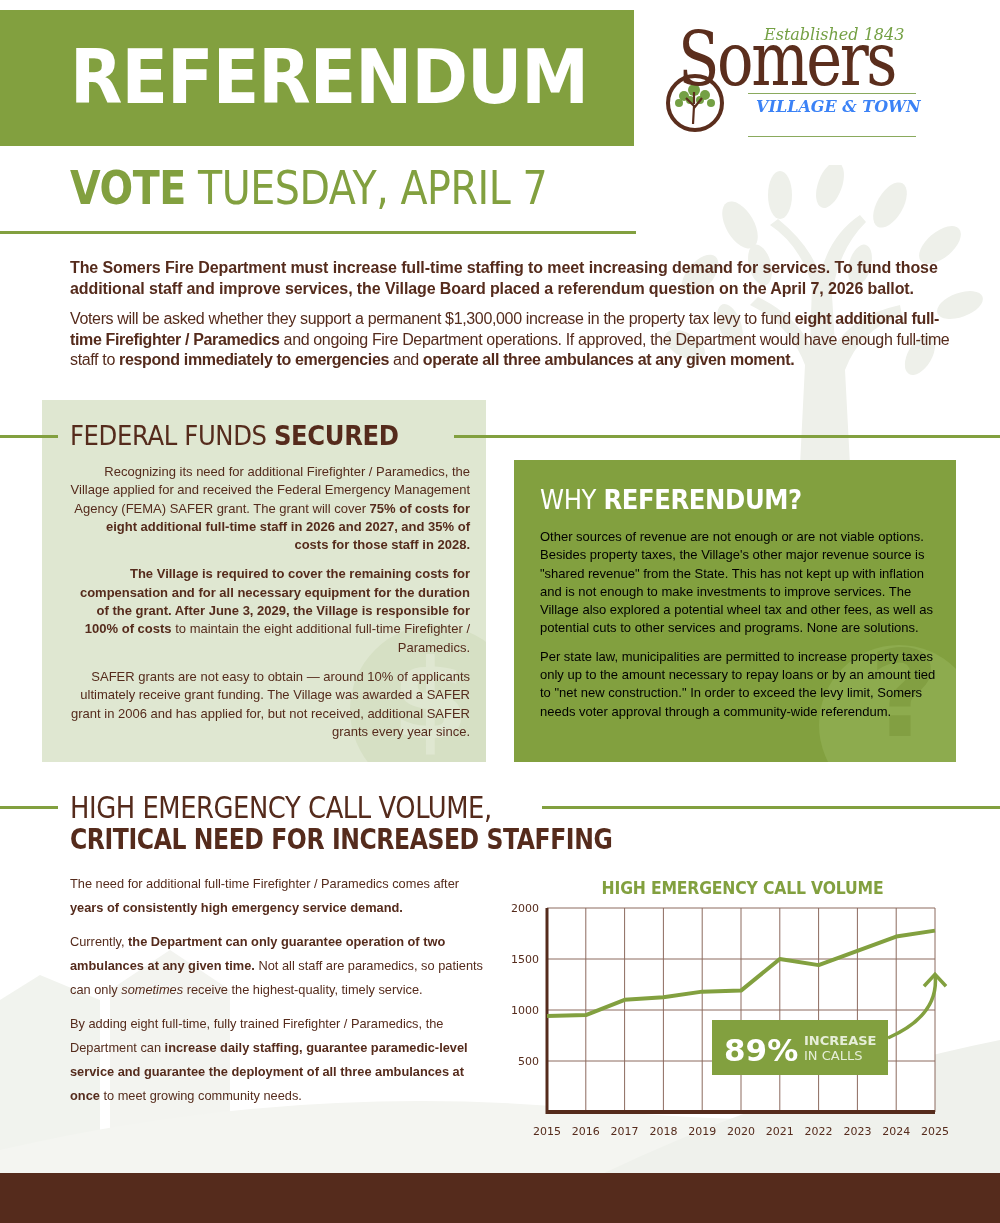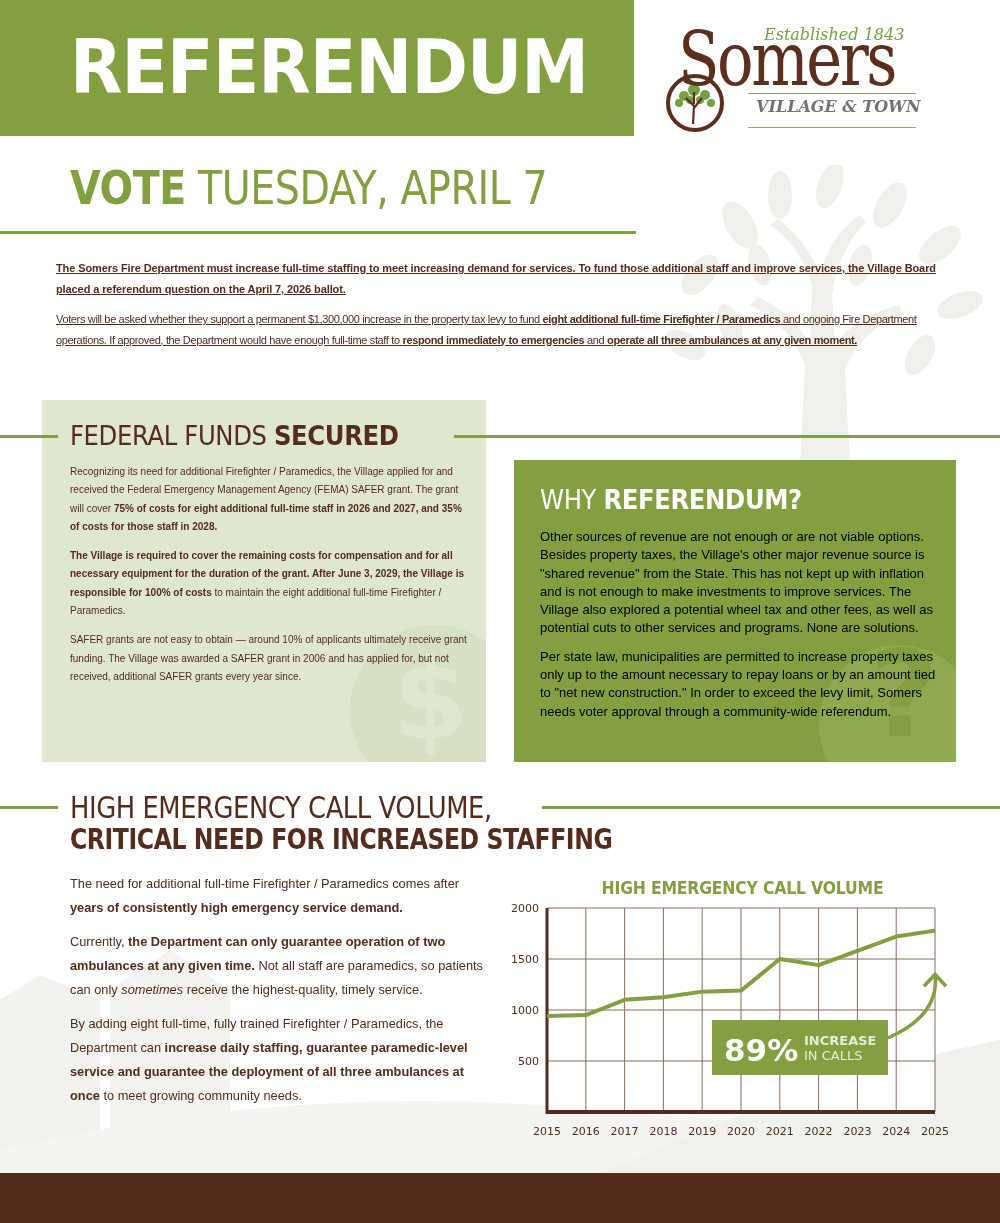--- a/index.html
+++ b/index.html
@@ -4,48 +4,48 @@
 <style>
   * { box-sizing: border-box; margin: 0; padding: 0; }
   html, body { width: 1000px; height: 1223px; background: #ffffff; overflow: hidden; }
   body { position: relative; font-family: "DejaVu Sans", sans-serif; color: #552b1c; }
 
   
   .tree-bg { position: absolute; left: 640px; top: 165px; width: 360px; height: 300px; }
   .hill-bg { position: absolute; left: 0; top: 880px; width: 1000px; height: 295px; }
 
   
-  .title-band { position: absolute; left: 0; top: 0; width: 634px; height: 136px; background: #82a03f; }
+  .title-band { position: absolute; left: 0; top: 10px; width: 634px; height: 136px; background: #82a03f; }
   .title-text { position: absolute; left: 70px; top: 30px; font-family: "DejaVu Sans", sans-serif; font-weight: 900; font-size: 74px; letter-spacing: -1px; color: #fff; line-height: 1; transform: scaleX(0.92); transform-origin: left center; }
   .vote-line { position: absolute; left: 70px; top: 163px; font-family: "DejaVu Sans", sans-serif; font-size: 46px; color: #82a03f; line-height: 1.1; white-space: nowrap; transform: scaleX(0.86); transform-origin: left center; letter-spacing: -0.5px; }
   .vote-line .vote-bold { font-weight: 900; }
   .header-rule { position: absolute; left: 0; top: 231px; width: 636px; height: 3px; background: #82a03f; }
 
   
   .logo { position: absolute; left: 660px; top: 20px; width: 280px; height: 115px; }
   .logo-established { position: absolute; left: 104px; top: 5px; font-family: "DejaVu Serif", serif; font-style: italic; font-size: 16px; color: #74a044; }
   .logo-somers { position: absolute; left: 18px; top: 2px; font-family: "DejaVu Serif", serif; font-size: 74px; color: #5b2e1d; letter-spacing: -3px; line-height: 1; transform: scaleX(0.82); transform-origin: left top; }
-  .logo-sub { position: absolute; left: 88px; top: 73px; width: 168px; border-top: 1px solid #8aaa5d; border-bottom: 1px solid #8aaa5d; padding: 3px 0 11px 8px; font-family: "DejaVu Serif", serif; font-style: italic; font-weight: bold; font-size: 16px; color: #737373; white-space: nowrap; }
+  .logo-sub { position: absolute; left: 88px; top: 73px; width: 168px; border-top: 1px solid #8aaa5d; border-bottom: 1px solid #8aaa5d; padding: 3px 0 20px 8px; font-family: "DejaVu Serif", serif; font-style: italic; font-weight: bold; font-size: 16px; color: #3b82f6; white-space: nowrap; }
   .logo-tree { position: absolute; left: 6px; top: 54px; width: 58px; height: 58px; }
 
   
-  .intro { position: absolute; left: 56px; top: 258px; width: 880px; font-family: "Liberation Sans", sans-serif; font-size: 11px; line-height: 20.5px; color: #552b1c; text-decoration: underline; }
+  .intro { position: absolute; left: 70px; top: 258px; width: 880px; font-family: "Liberation Sans", sans-serif; font-size: 16px; line-height: 20.5px; color: #552b1c; }
   .intro p { margin-bottom: 10px; }
   .intro .lead { font-weight: bold; letter-spacing: -0.1px; }
   .intro .light { letter-spacing: -0.35px; }
   b { font-weight: bold; }
 
   
   .hline { position: absolute; height: 3px; background: #82a03f; }
 
   
   .fed-box { position: absolute; left: 42px; top: 400px; width: 444px; height: 362px; background: #dfe7d1; overflow: hidden; }
   .fed-heading { position: absolute; left: 70px; top: 420px; font-size: 27px; color: #552b1c; white-space: nowrap; transform: scaleX(0.9); transform-origin: left center; letter-spacing: -0.4px; }
   .fed-heading .hb { font-weight: 900; }
-  .fed-body { position: absolute; left: 70px; top: 463px; width: 400px; font-family: "Liberation Sans", sans-serif; font-size: 10px; line-height: 18.3px; color: #552b1c; }
+  .fed-body { position: absolute; left: 70px; top: 463px; width: 400px; font-family: "Liberation Sans", sans-serif; font-size: 13px; line-height: 18.3px; color: #552b1c; text-align: right; }
   .fed-body p { margin-bottom: 11px; }
   .dollar-circle { position: absolute; left: 350px; top: 625px; width: 170px; height: 170px; border-radius: 50%; background: #d6e0c4; }
   .dollar-glyph { position: absolute; left: 390px; top: 655px; font-size: 110px; font-weight: 900; color: #dfe7d1; line-height: 1; }
 
   
   .why-box { position: absolute; left: 514px; top: 460px; width: 442px; height: 302px; background: #82a03f; overflow: hidden; }
   .q-circle { position: absolute; left: 305px; top: 185px; width: 160px; height: 160px; border-radius: 50%; background: #8dab4e; }
   .q-glyph { position: absolute; left: 355px; top: 175px; font-size: 120px; font-weight: 900; color: #7a9639; line-height: 1; opacity: 0.55; }
   .why-heading { position: absolute; left: 26px; top: 24px; font-size: 27px; color: #fff; white-space: nowrap; transform: scaleX(0.9); transform-origin: left center; letter-spacing: -0.4px; }
   .why-heading .hb { font-weight: 900; }

